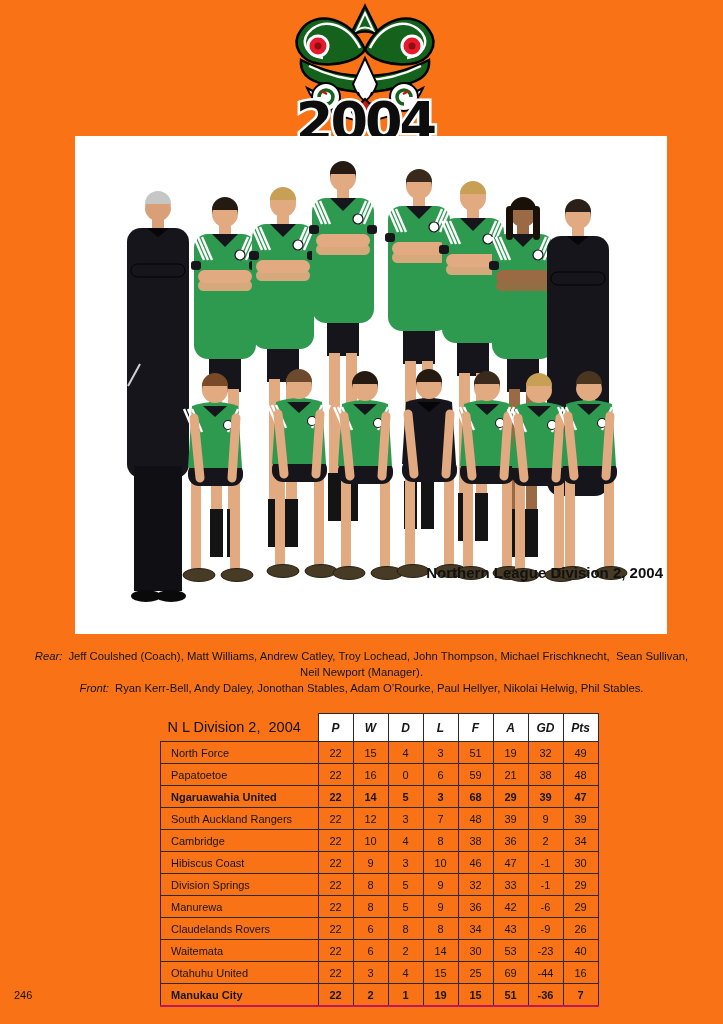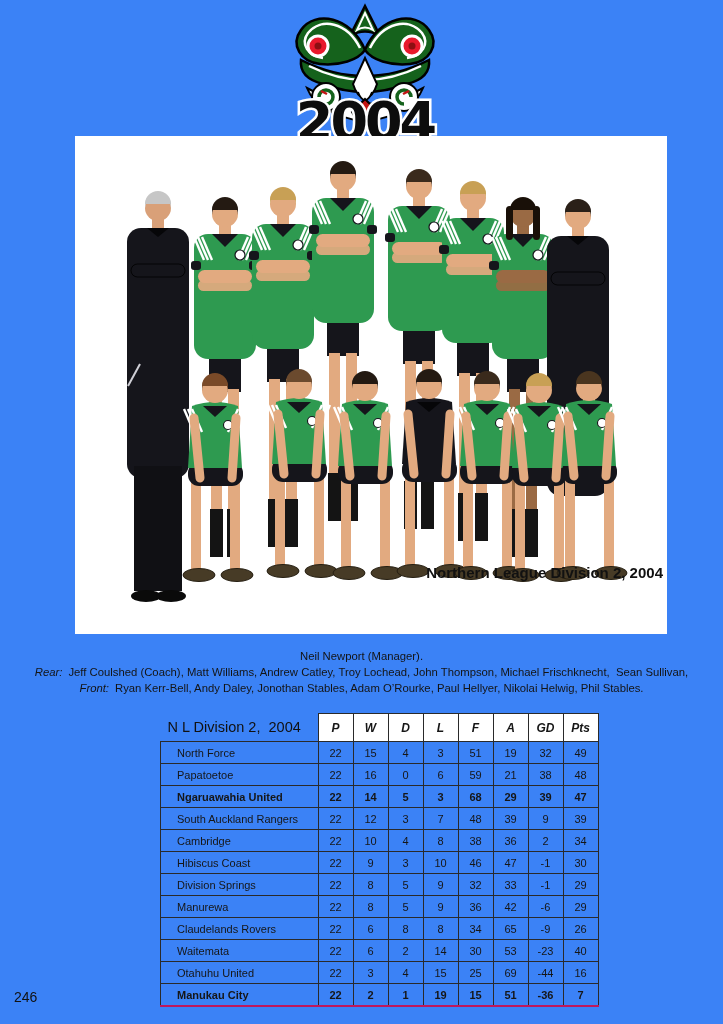--- a/index.html
+++ b/index.html
@@ -1,17 +1,17 @@
 <!DOCTYPE html>
 <html><head>
 <meta charset="utf-8">
 <style>
   html,body{margin:0;padding:0;background:#e8e8e8;}
   .page{
-    position:relative;width:723px;height:1024px;background:#3b82f6;
+    position:relative;width:723px;height:1024px;background:#f97316;
     font-family:"Liberation Sans",sans-serif;color:#1a1a1a;overflow:hidden;
     margin:0 auto;
   }
   
   .logo{position:absolute;top:2px;left:calc(50% + 3px);transform:translateX(-50%);width:176px;height:142px;}
   
   .photo{position:absolute;left:75px;top:136px;width:592px;height:498px;background:#fff;}
   .photo-caption{
     position:absolute;top:428px;right:4px;
     font-size:15px;font-weight:bold;color:#111;white-space:pre;
@@ -25,26 +25,26 @@
   table.lt{border-collapse:collapse;table-layout:fixed;width:422px;font-size:11px;color:#161616;}
   table.lt th,table.lt td{border:1px solid #2a2a2a;padding:0;}
   table.lt .title-cell{
     border:none;border-bottom:1px solid #2a2a2a;text-align:left;
     font-size:14.5px;font-weight:normal;padding-left:7px;white-space:pre;height:27px;width:150px;color:#111;
   }
   table.lt .col-h{
     font-style:italic;font-weight:bold;font-size:12px;text-align:center;width:34px;height:27px;background:#fff;
   }
   table.lt td{height:21px;}
-  table.lt td.team{text-align:left;padding-left:16px;}
+  table.lt td.team{text-align:left;padding-left:10px;}
   table.lt td.num{text-align:center;}
   table.lt tr.bold-row td{font-weight:bold;}
   table.lt tbody tr:last-child td{border-bottom:2px solid #be185d;font-weight:bold;}
   
-  .page-num{position:absolute;left:14px;top:989px;font-size:14px;color:#111;}
+  .page-num{position:absolute;left:14px;top:989px;font-size:11px;color:#111;}
 </style>
 </head>
 <body>
 
 <div class="page">
 
   <div class="logo">
     <svg width="176" height="142" viewBox="0 0 176 142">
 
       <path d="M88 4 L103 34 Q88 25 73 34 Z" fill="#15621c" stroke="#000" stroke-width="2.5"></path>
@@ -397,22 +397,22 @@
           <path d="M535 280 L531 340" stroke="#e2aa80" stroke-width="9" stroke-linecap="round"></path>
           <circle cx="514" cy="252" r="13" fill="#e2aa80"></circle>
           <path d="M501 253 a13 13 0 0 1 26 0 l0 -4 a13 13 0 0 0 -26 0 Z" fill="#4a351f"></path>
           <path d="M501 248 a13 13 0 0 1 26 0 Z" fill="#4a351f"></path>
         </g>
       </svg>
     <div class="photo-caption">Northern League Division 2, 2004</div>
   </div>
 
   <div class="roster">
+    <div class="line"><span class="lbl">Rear:</span><span>Jeff Coulshed (Coach), Matt Williams, Andrew Catley, Troy Lochead, John Thompson, Michael Frischknecht,  Sean Sullivan,</span></div>
     <div class="line">Neil Newport (Manager).</div>
-    <div class="line"><span class="lbl">Rear:</span><span>Jeff Coulshed (Coach), Matt Williams, Andrew Catley, Troy Lochead, John Thompson, Michael Frischknecht,  Sean Sullivan,</span></div>
     <div class="line"><span class="lbl">Front:</span><span>Ryan Kerr-Bell, Andy Daley, Jonothan Stables, Adam O’Rourke, Paul Hellyer, Nikolai Helwig, Phil Stables.</span></div>
   </div>
 
   <div class="table-wrap">
     <table class="lt">
       <thead>
         <tr>
           <th class="title-cell">N L Division 2,  2004</th>
         <th class="col-h">P</th>
             <th class="col-h">W</th>
@@ -513,21 +513,21 @@
             <td class="num">-6</td>
             <td class="num">29</td>
           </tr>
           <tr>
             <td class="team">Claudelands Rovers</td>
             <td class="num">22</td>
             <td class="num">6</td>
             <td class="num">8</td>
             <td class="num">8</td>
             <td class="num">34</td>
-            <td class="num">65</td>
+            <td class="num">43</td>
             <td class="num">-9</td>
             <td class="num">26</td>
           </tr>
           <tr>
             <td class="team">Waitemata</td>
             <td class="num">22</td>
             <td class="num">6</td>
             <td class="num">2</td>
             <td class="num">14</td>
             <td class="num">30</td>

